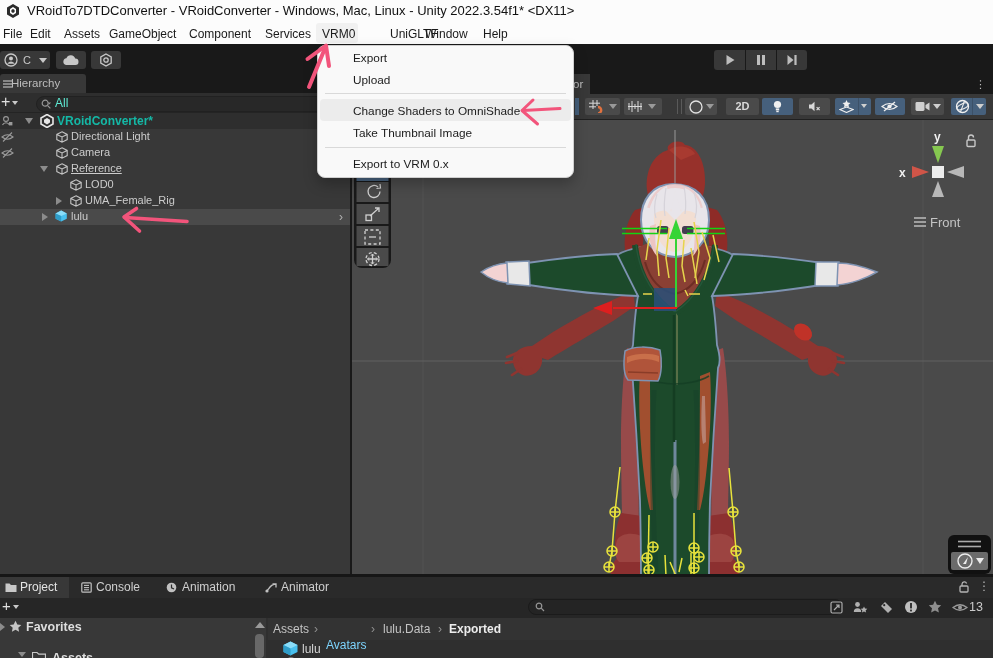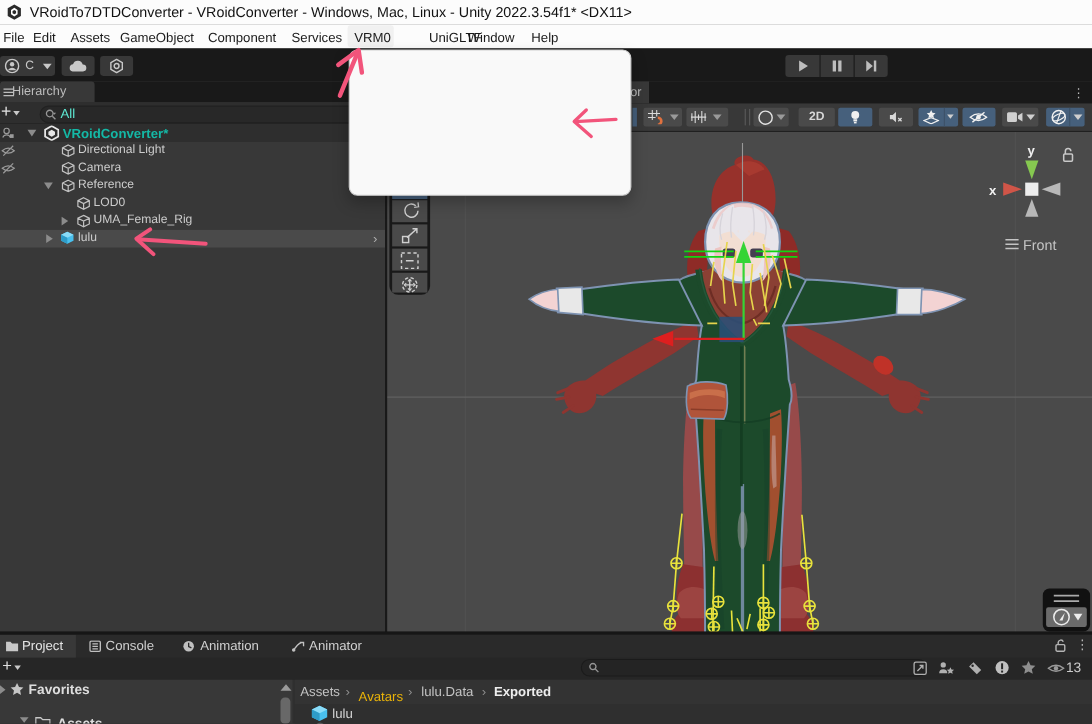--- a/index.html
+++ b/index.html
@@ -120,21 +120,21 @@
     
     <svg class="abs" style="left:40px;top:1px" width="14" height="14" viewBox="0 0 14 14">
       <path d="M7 0.5 L13 4 L13 10 L7 13.5 L1 10 L1 4 Z" fill="none" stroke="#e6e6e6" stroke-width="1.6"></path>
       <path d="M7 4 L10 5.8 L10 8.6 L7 10.4 L4 8.6 L4 5.8 Z" fill="#e6e6e6"></path>
     </svg>
     <b class="abs" style="left:57px;top:1px;color:#14b8a6;font-size:12px;">VRoidConverter*</b>
     
     <g id="cubes"></g>
     <span class="abs" style="left:71px;top:17px;">Directional Light</span>
     <span class="abs" style="left:71px;top:33px;">Camera</span>
-    <span class="abs" style="left:71px;top:49px;">Reference</span>
+    <span class="abs" style="left:71px;top:49px;text-decoration:underline;">Reference</span>
     <span class="abs" style="left:85px;top:65px;">LOD0</span>
     <span class="abs" style="left:85px;top:81px;">UMA_Female_Rig</span>
     <span class="abs" style="left:71px;top:97px;">lulu</span>
     <div class="abs" style="left:339px;top:97px;color:#b0b0b0;font-size:12px;">›</div>
   </div>
 
   <svg class="abs" style="left:0;top:113px" width="351" height="113" viewBox="0 0 351 113">
     <defs>
       <g id="cube">
         <path d="M6 0.8 L11.2 3.4 L11.2 8.6 L6 11.2 L0.8 8.6 L0.8 3.4 Z M0.8 3.4 L6 6 L11.2 3.4 M6 6 L6 11.2" fill="none" stroke="#c2c2c2" stroke-width="1.1"></path>
@@ -523,38 +523,49 @@
         <div style="width:0;height:0;margin:1px auto;border-left:5px solid transparent;border-right:5px solid transparent;border-bottom:6px solid #9a9a9a;"></div>
       </div>
     <div class="abs" style="left:255px;top:16px;width:9px;height:24px;background:#686868;border-radius:4px;"></div>
   </div>
 
   <div class="abs" style="left:268px;top:618px;width:725px;height:22px;background:#333333;"></div>
   <div class="abs" style="left:268px;top:640px;width:725px;height:18px;background:#2f2f2f;"></div>
   <div id="pright" class="abs" style="left:0;top:618px;width:993px;height:40px;overflow:hidden;font-size:12px;">
     <span class="abs" style="left:273px;top:4px;color:#c4c4c4;">Assets</span>
     <span class="abs" style="left:314px;top:4px;color:#8f8f8f;">›</span>
-    <span class="abs" style="left:326px;top:8px;color:#eab308;">Avatars</span>
+    <span class="abs" style="left:326px;top:20px;color:#7dd3fc;">Avatars</span>
     <span class="abs" style="left:371px;top:4px;color:#8f8f8f;">›</span>
     <span class="abs" style="left:383px;top:4px;color:#c4c4c4;">lulu.Data</span>
     <span class="abs" style="left:438px;top:4px;color:#8f8f8f;">›</span>
     <span class="abs" style="left:449px;top:4px;color:#ededed;font-weight:bold;">Exported</span>
     <svg class="abs" style="left:283px;top:23px" width="15" height="15" viewBox="0 0 12 12">
       <path d="M6 0.4 L11.6 3.2 L11.6 8.8 L6 11.6 L0.4 8.8 L0.4 3.2 Z" fill="#49c0ee"></path>
       <path d="M0.4 3.2 L6 6 L11.6 3.2 L6 0.4 Z" fill="#8adcf8"></path>
       <path d="M6 6 L6 11.6 L0.4 8.8 L0.4 3.2 Z" fill="#2e9cc8"></path>
     </svg>
     <span class="abs" style="left:302px;top:24px;color:#d6d6d6;">lulu</span>
     <circle class="abs" style="left:286px;top:39px;width:10px;height:10px;border-radius:50%;background:#7a7a7a;"></circle>
   </div>
 
   <div class="abs" style="left:350px;top:74px;width:2px;height:502px;background:#191919;"></div>
   <div class="abs" style="left:0;top:574px;width:993px;height:3px;background:#161616;"></div>
 
   <div class="abs" style="left:317px;top:45px;width:257px;height:133px;background:#f9f9f9;border:1px solid #cfcfcf;border-radius:8px;box-shadow:0 6px 14px rgba(0,0,0,0.25);"></div>
+  <div id="dd" class="abs" style="left:317px;top:45px;width:257px;height:133px;font-size:11.8px;color:#1b1b1b;">
+
+    <span class="abs" style="left:36px;top:5.5px;">Export</span>
+    <span class="abs" style="left:36px;top:27.5px;">Upload</span>
+    <div class="abs" style="left:8px;top:48px;width:241px;height:1px;background:#d9d9d9;"></div>
+    <div class="abs" style="left:3px;top:54px;width:251px;height:22px;background:#ececec;border-radius:4px;"></div>
+    <span class="abs" style="left:36px;top:58.5px;">Change Shaders to OmniShade</span>
+    <span class="abs" style="left:36px;top:80.5px;">Take Thumbnail Image</span>
+    <div class="abs" style="left:8px;top:102px;width:241px;height:1px;background:#d9d9d9;"></div>
+    <span class="abs" style="left:36px;top:111.5px;">Export to VRM 0.x</span>
+  </div>
 
   <svg class="abs" style="left:0;top:0;pointer-events:none;" width="993" height="658" viewBox="0 0 993 658">
     <g stroke="#f2547b" fill="none" stroke-linecap="round" stroke-linejoin="round">
       <g stroke-width="4">
         <path d="M309 87 L325.5 47"></path>
         <path d="M307.5 59 L326 45.5 L329 66"></path>
       </g>
       <g stroke-width="3">
         <path d="M523 110.5 L560 108.5"></path>
         <path d="M533 100 L522 110.5 L537.5 124"></path>

